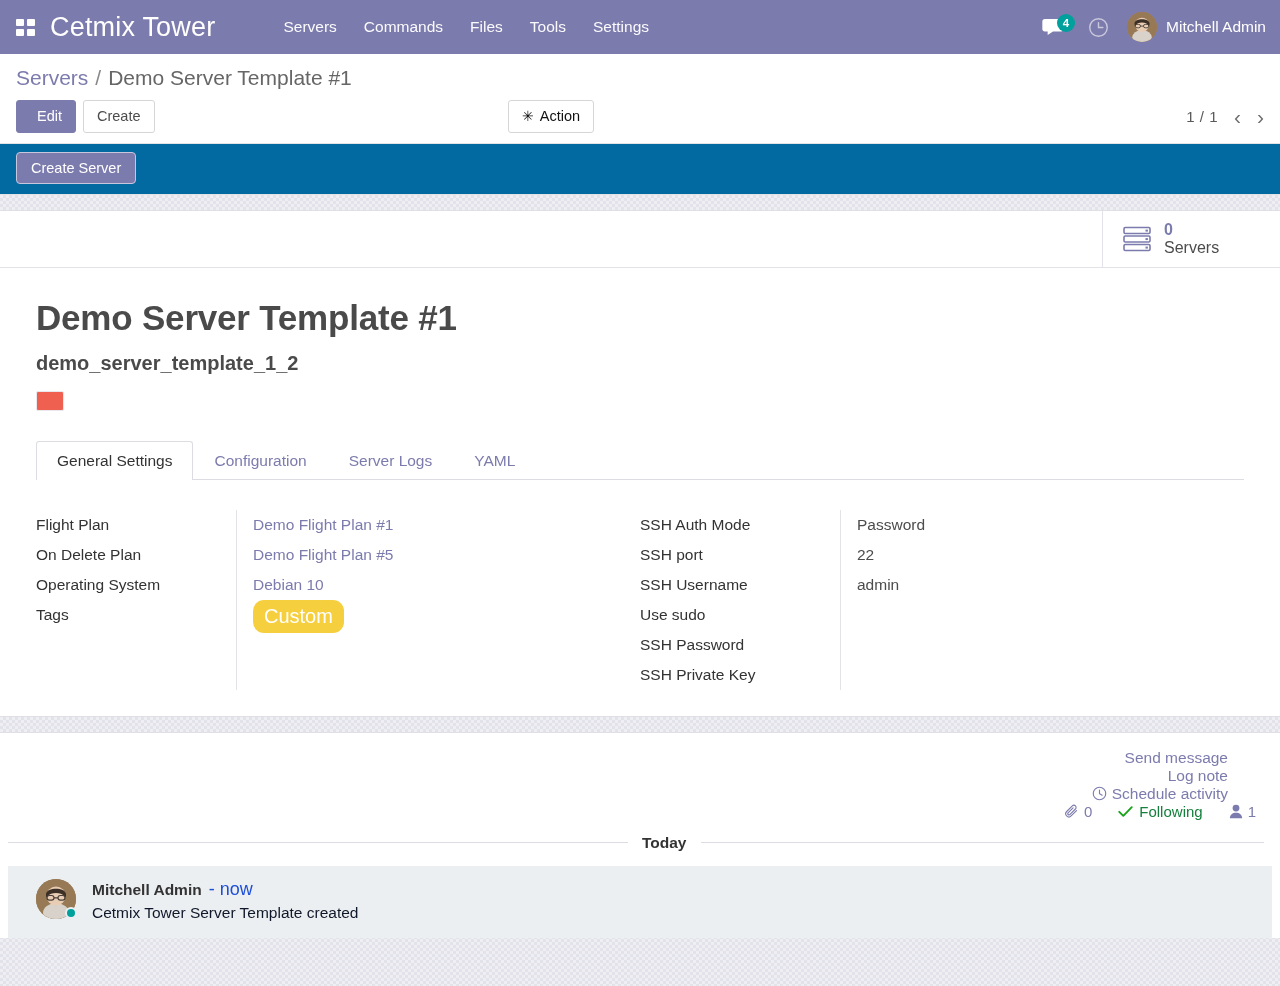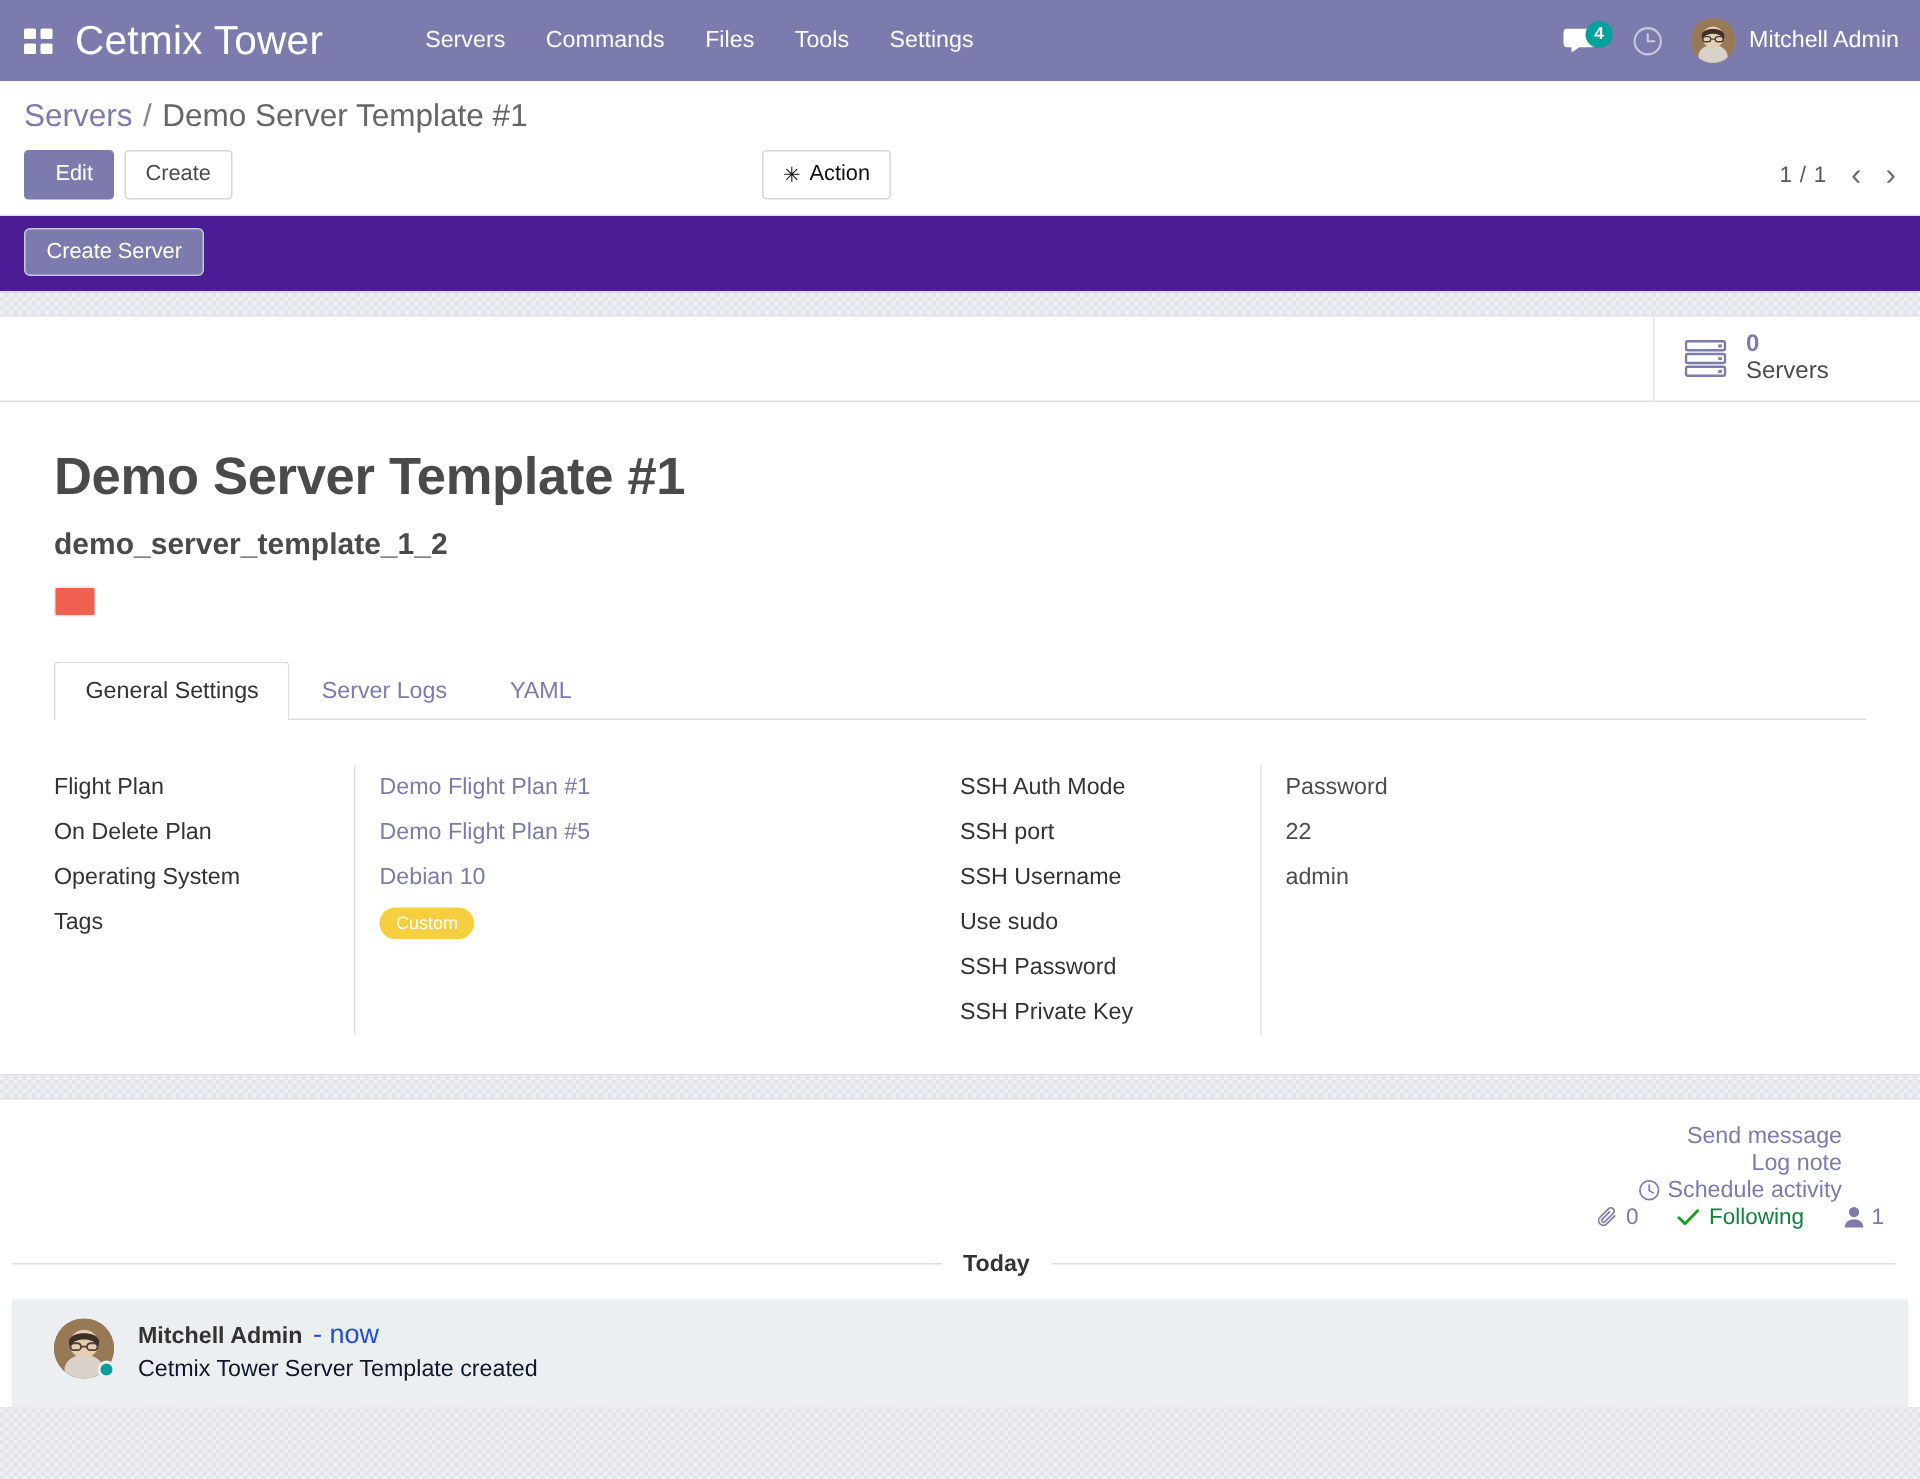--- a/index.html
+++ b/index.html
@@ -156,21 +156,21 @@
   .pager-arrow {
     font-size: 21px;
     color: #6d6d6d;
     cursor: pointer;
     line-height: 1;
     user-select: none;
   }
 
   .action-buttons-row {
     padding: 8px 16px 10px 16px;
-    background: #4c1d95;
+    background: #0369a1;
     border-bottom: 1px solid #e3e3e6;
   }
   .btn-create-server {
     background: #7c7bad;
     border: 1px solid #c8c7de;
     color: #fff;
     font-size: 14.5px;
     padding: 7px 14px;
     border-radius: 4px;
     cursor: pointer;
@@ -296,21 +296,21 @@
     height: 30px;
     line-height: 30px;
     color: #4c4c4c;
     white-space: nowrap;
   }
   .f-value.link { color: #7c7bad; cursor: pointer; }
   .tag-pill {
     display: inline-block;
     background: #f6cf3e;
     color: #ffffff;
-    font-size: 12px;
+    font-size: 20px;
     padding: 2px 11px;
     border-radius: 11px;
     line-height: 1.45;
     cursor: pointer;
   }
 
   
   .chatter {
     background: #fff;
     padding: 0 0 0 0;
@@ -492,20 +492,21 @@
       </div>
     </div>
 
     <div class="record-body">
       <h1 class="rec-title">Demo Server Template #1</h1>
       <h2 class="rec-subtitle">demo_server_template_1_2</h2>
       <div class="color-swatch"></div>
 
       <div class="tabs">
         <div class="tab active">General Settings</div>
+        <div class="tab">Configuration</div>
         <div class="tab">Server Logs</div>
         <div class="tab">YAML</div>
       </div>
 
       <div class="form-grid">
 
         <div class="form-col">
           <div class="labels-col">
             <div class="f-label">Flight Plan</div>
             <div class="f-label">On Delete Plan</div>

